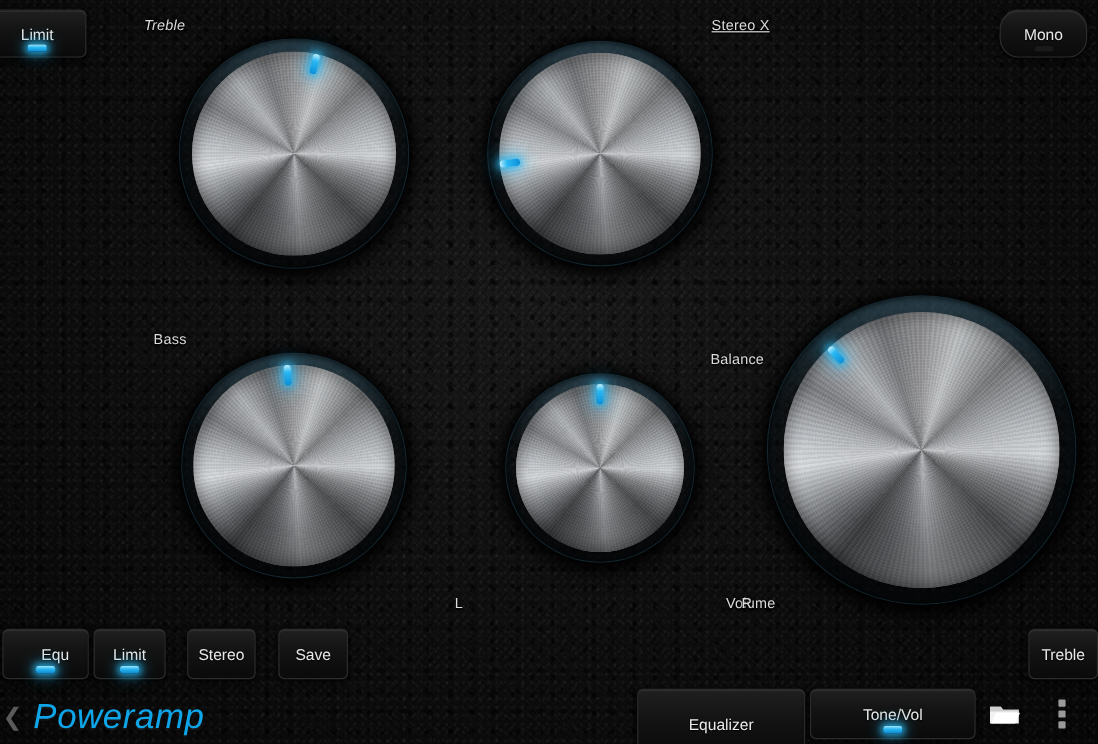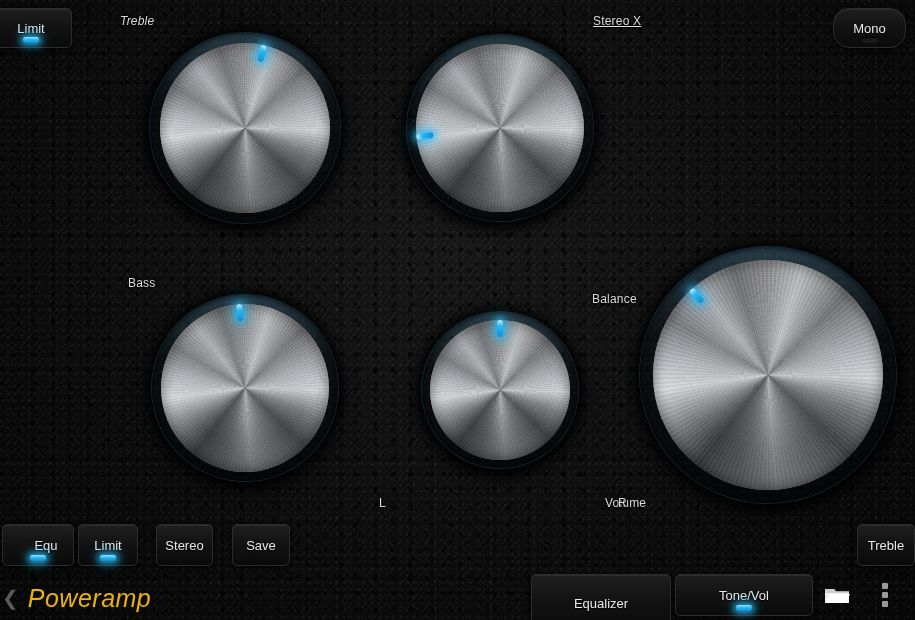--- a/index.html
+++ b/index.html
@@ -122,21 +122,21 @@
     box-shadow:0 0 6px 2px rgba(41,182,239,.8), 0 0 12px 4px rgba(41,182,239,.35);
   }
 
   
   #poweramp{
     position:absolute; left:0; bottom:0; height:44px; width:300px;
     display:flex; align-items:center; gap:9px; padding-left:2px;
   }
   #poweramp .chev{ color:#5a5a5a; font-size:20px; line-height:1; }
   #poweramp .wordmark{
-    font-style:italic; font-size:25px; color:#eab308;
+    font-style:italic; font-size:29px; color:#0ea5e9;
     letter-spacing:.5px; text-shadow:0 1px 0 rgba(255,255,255,.05);
   }
   .folder{ position:absolute; width:26px; height:20px; }
   .dots{ position:absolute; width:6px; display:flex; flex-direction:column; gap:3px; }
   .dots span{ display:block; width:6px; height:6px; background:#9a9a9a; border-radius:1px; }
 </style>
 </head>
 <body>
 
 <div id="stage"></div>

